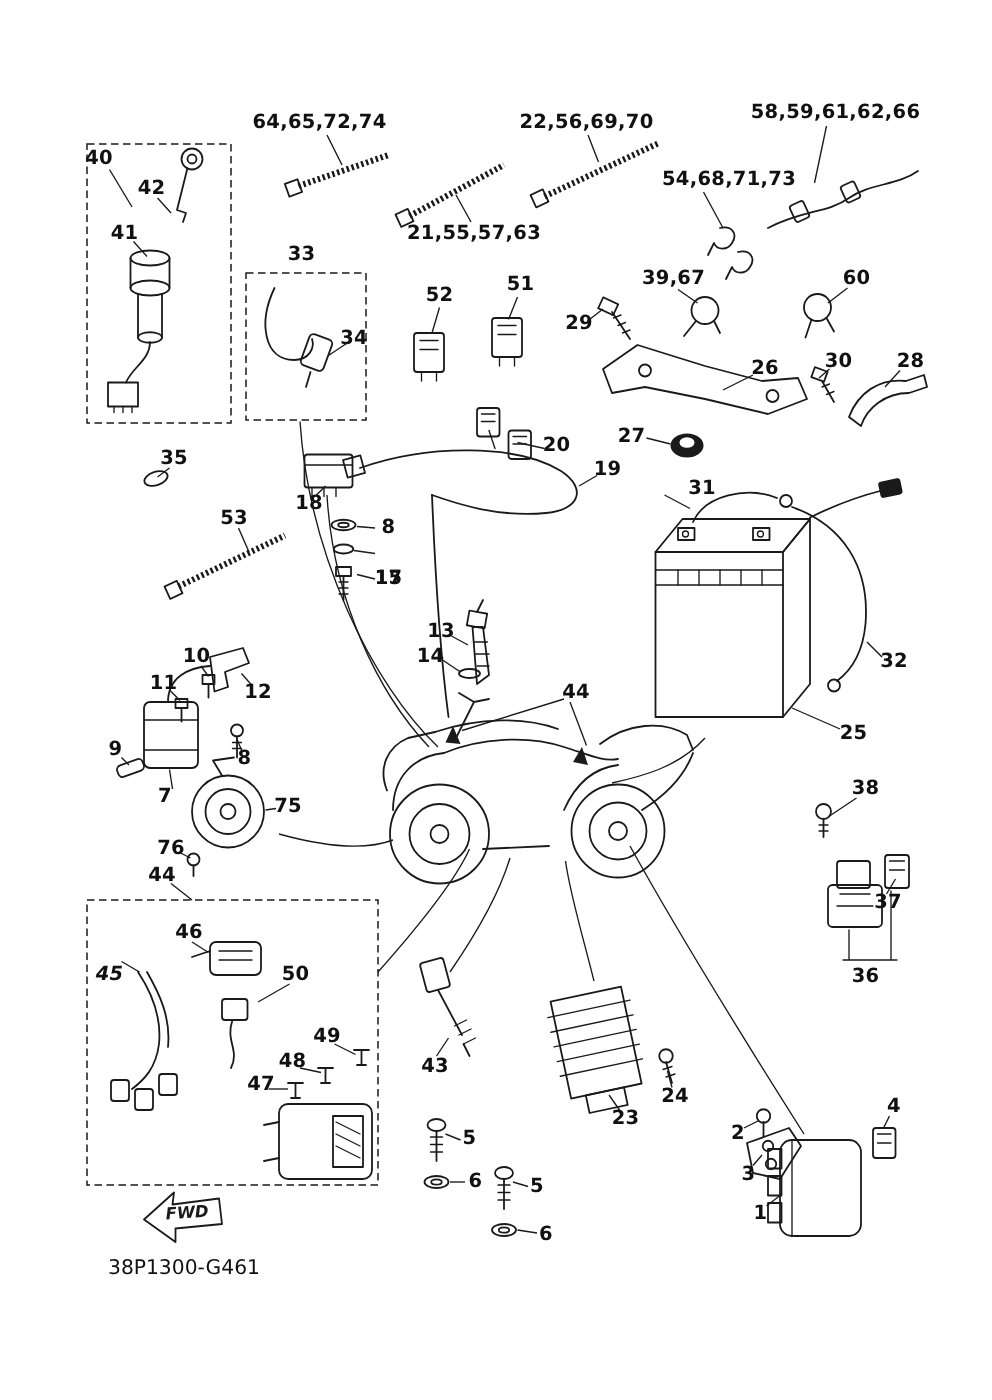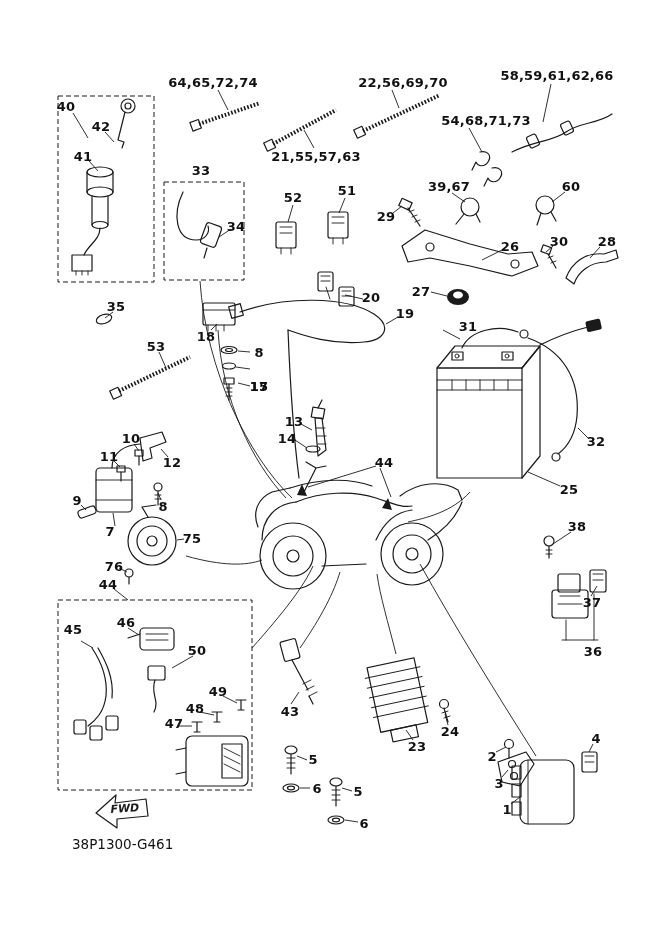--- a/index.html
+++ b/index.html
@@ -402,21 +402,21 @@
 
     <text x="72" y="849" class="dwg">38P1300-G461</text>
   </svg>
 
   <div id="callout-layer">
       <div class="callout" style="left: 66px; top: 106px; text-align: right;">40</div>
       <div class="callout" style="left: 101px; top: 126px;">42</div>
       <div class="callout" style="left: 83px; top: 156px;">41</div>
       <div class="callout" style="left: 213px; top: 82px;">64,65,72,74</div>
       <div class="callout" style="left: 316px; top: 156px;">21,55,57,63</div>
-      <div class="callout" style="left: 391px; top: 82px; margin-left: 12px;">22,56,69,70</div>
+      <div class="callout" style="left: 391px; top: 82px;">22,56,69,70</div>
       <div class="callout" style="left: 557px; top: 75px;">58,59,61,62,66</div>
       <div class="callout" style="left: 466px; top: 120px; margin-left: 20px;">54,68,71,73</div>
       <div class="callout" style="left: 201px; top: 170px;">33</div>
       <div class="callout" style="left: 236px; top: 226px;">34</div>
       <div class="callout" style="left: 293px; top: 197px;">52</div>
       <div class="callout" style="left: 347px; top: 190px;">51</div>
       <div class="callout" style="left: 449px; top: 186px;">39,67</div>
       <div class="callout" style="left: 571px; top: 186px;">60</div>
       <div class="callout" style="left: 386px; top: 216px;">29</div>
       <div class="callout" style="left: 510px; top: 246px;">26</div>
@@ -441,23 +441,23 @@
       <div class="callout" style="left: 384px; top: 462px;">44</div>
       <div class="callout" style="left: 569px; top: 489px;">25</div>
       <div class="callout" style="left: 77px; top: 500px;">9</div>
       <div class="callout" style="left: 163px; top: 506px;">8</div>
       <div class="callout" style="left: 110px; top: 531px;">7</div>
       <div class="callout" style="left: 192px; top: 538px;">75</div>
       <div class="callout" style="left: 577px; top: 526px;">38</div>
       <div class="callout" style="left: 114px; top: 566px;">76</div>
       <div class="callout" style="left: 108px; top: 584px;">44</div>
       <div class="callout" style="left: 592px; top: 602px;">37</div>
-      <div class="callout" style="left: 577px; top: 651px; margin-left: 16px;">36</div>
+      <div class="callout" style="left: 577px; top: 651px;">36</div>
       <div class="callout" style="left: 126px; top: 622px;">46</div>
-      <div class="callout" style="left: 73px; top: 629px;">45</div>
+      <div class="callout" style="left: 73px; top: 650px; font-style: italic;">45</div>
       <div class="callout" style="left: 197px; top: 650px;">50</div>
       <div class="callout" style="left: 218px; top: 691px;">49</div>
       <div class="callout" style="left: 195px; top: 708px;">48</div>
       <div class="callout" style="left: 174px; top: 723px;">47</div>
       <div class="callout" style="left: 290px; top: 711px;">43</div>
       <div class="callout" style="left: 417px; top: 746px;">23</div>
       <div class="callout" style="left: 450px; top: 731px;">24</div>
       <div class="callout" style="left: 492px; top: 756px;">2</div>
       <div class="callout" style="left: 596px; top: 738px;">4</div>
       <div class="callout" style="left: 499px; top: 783px;">3</div>

